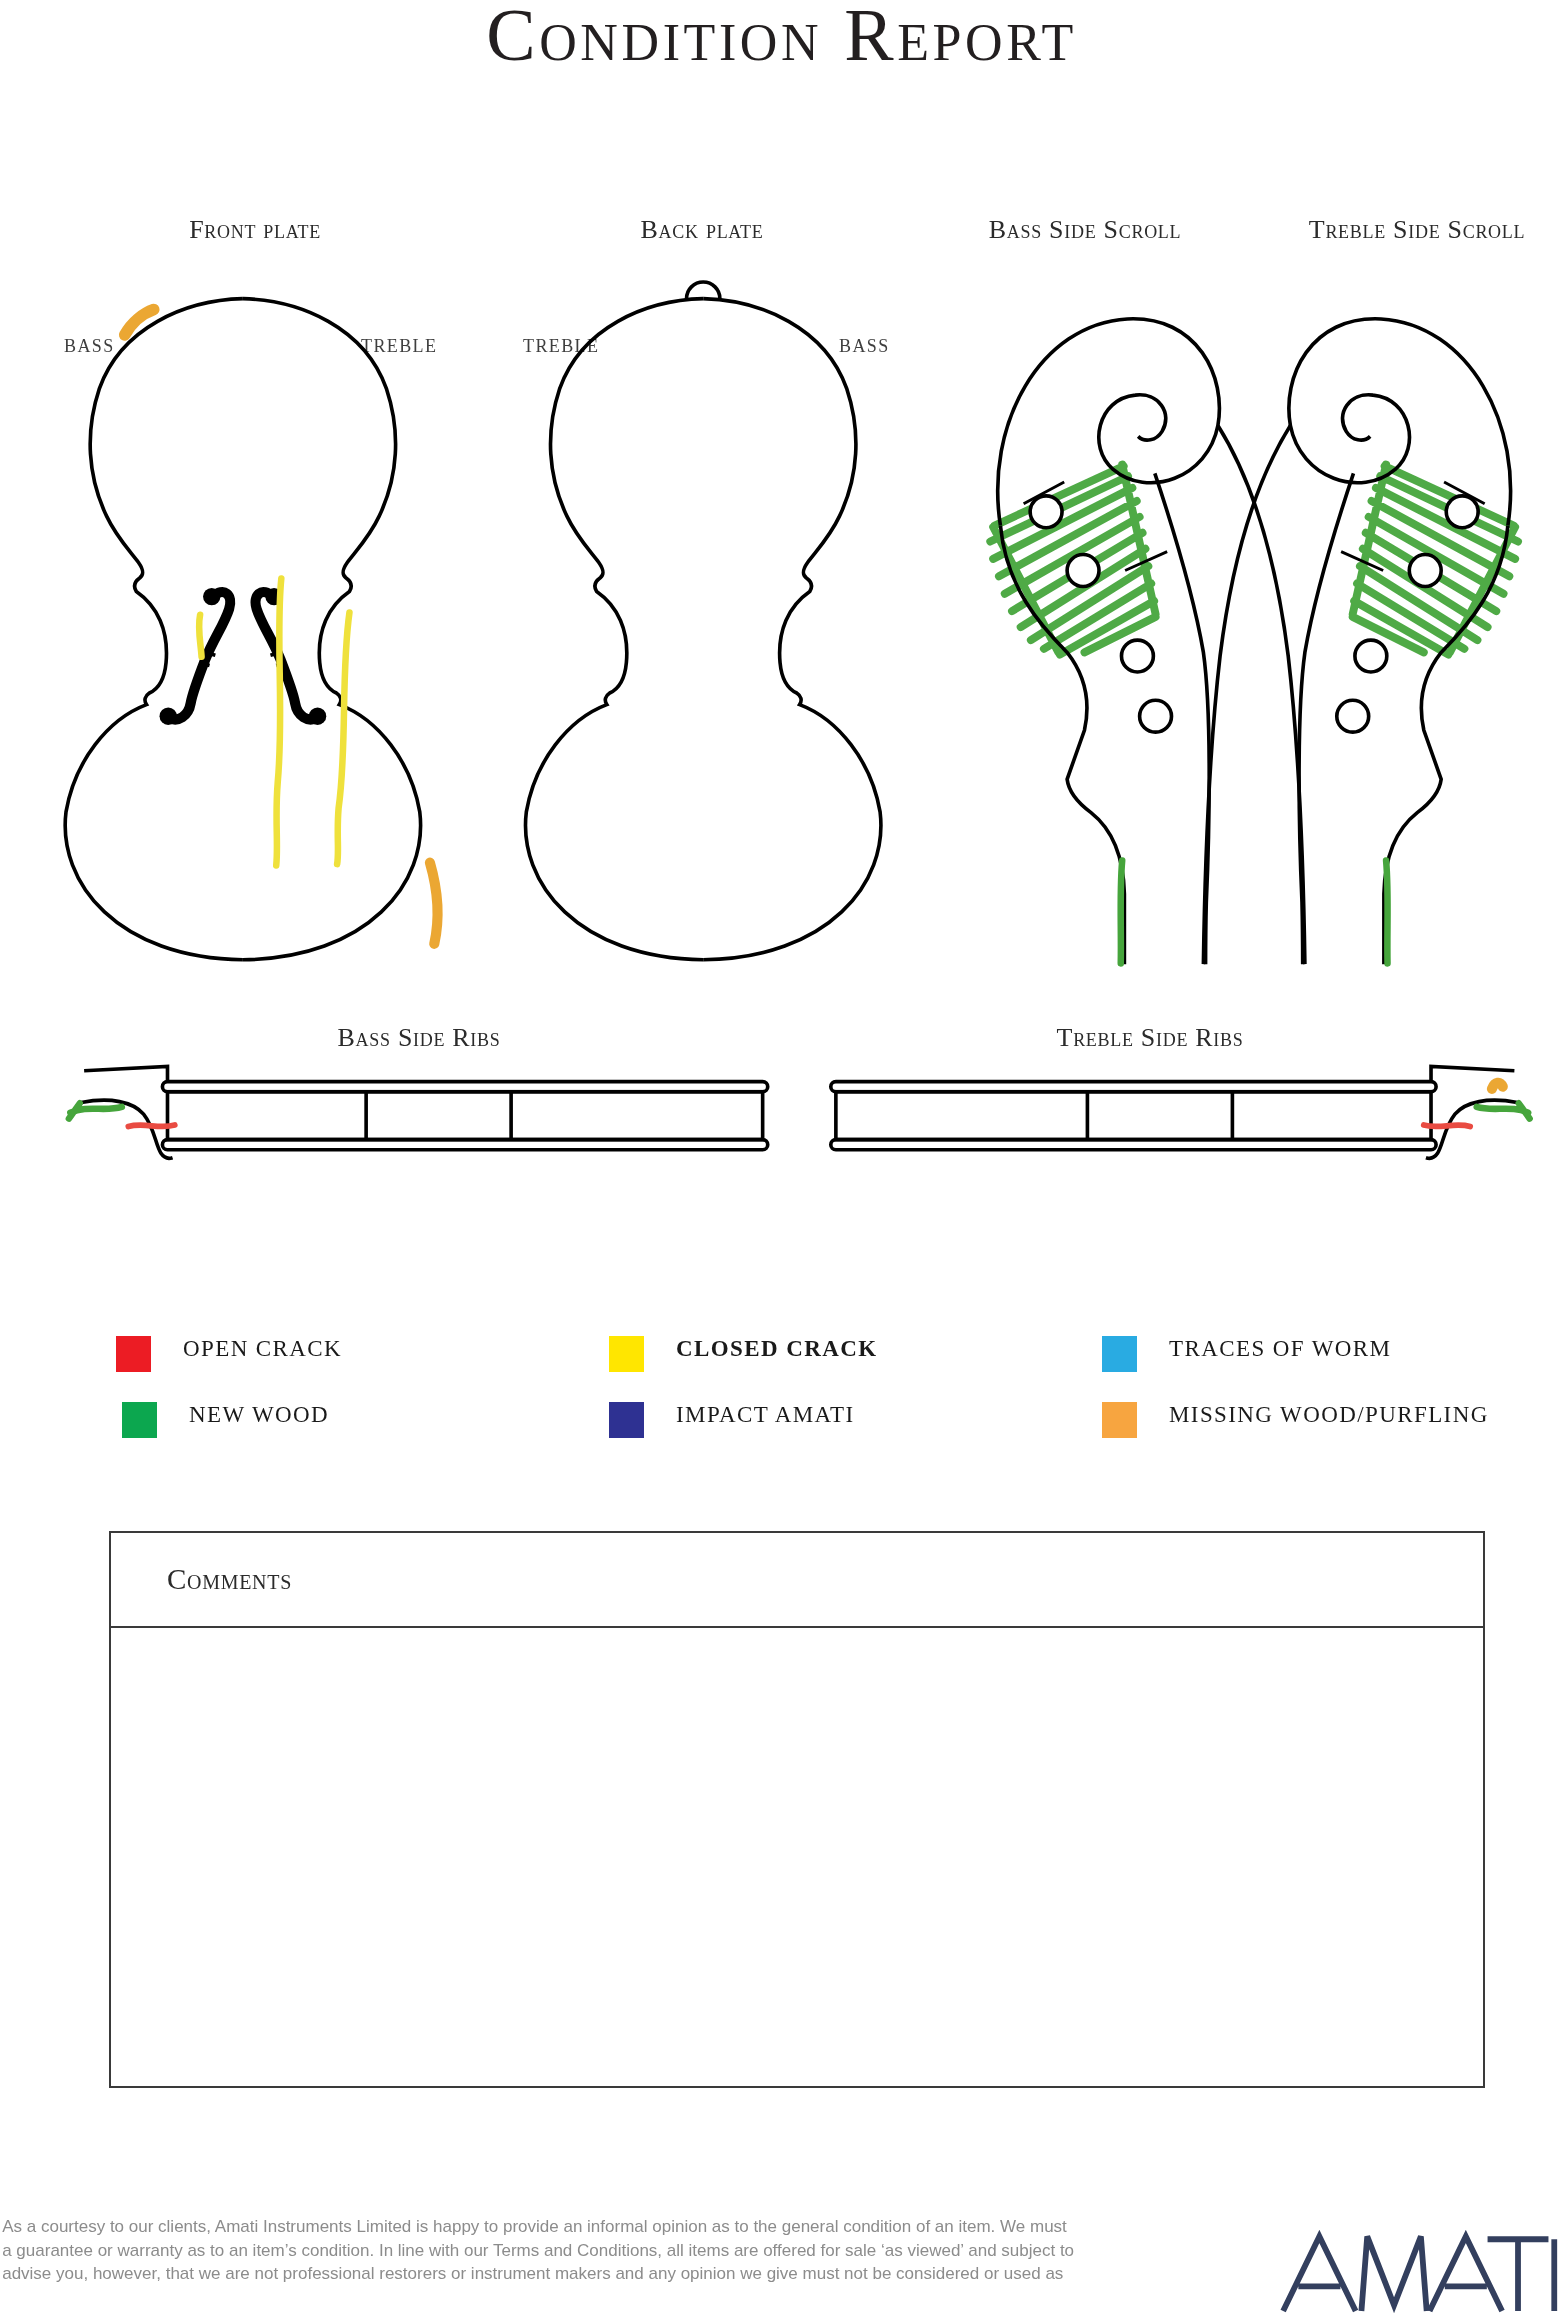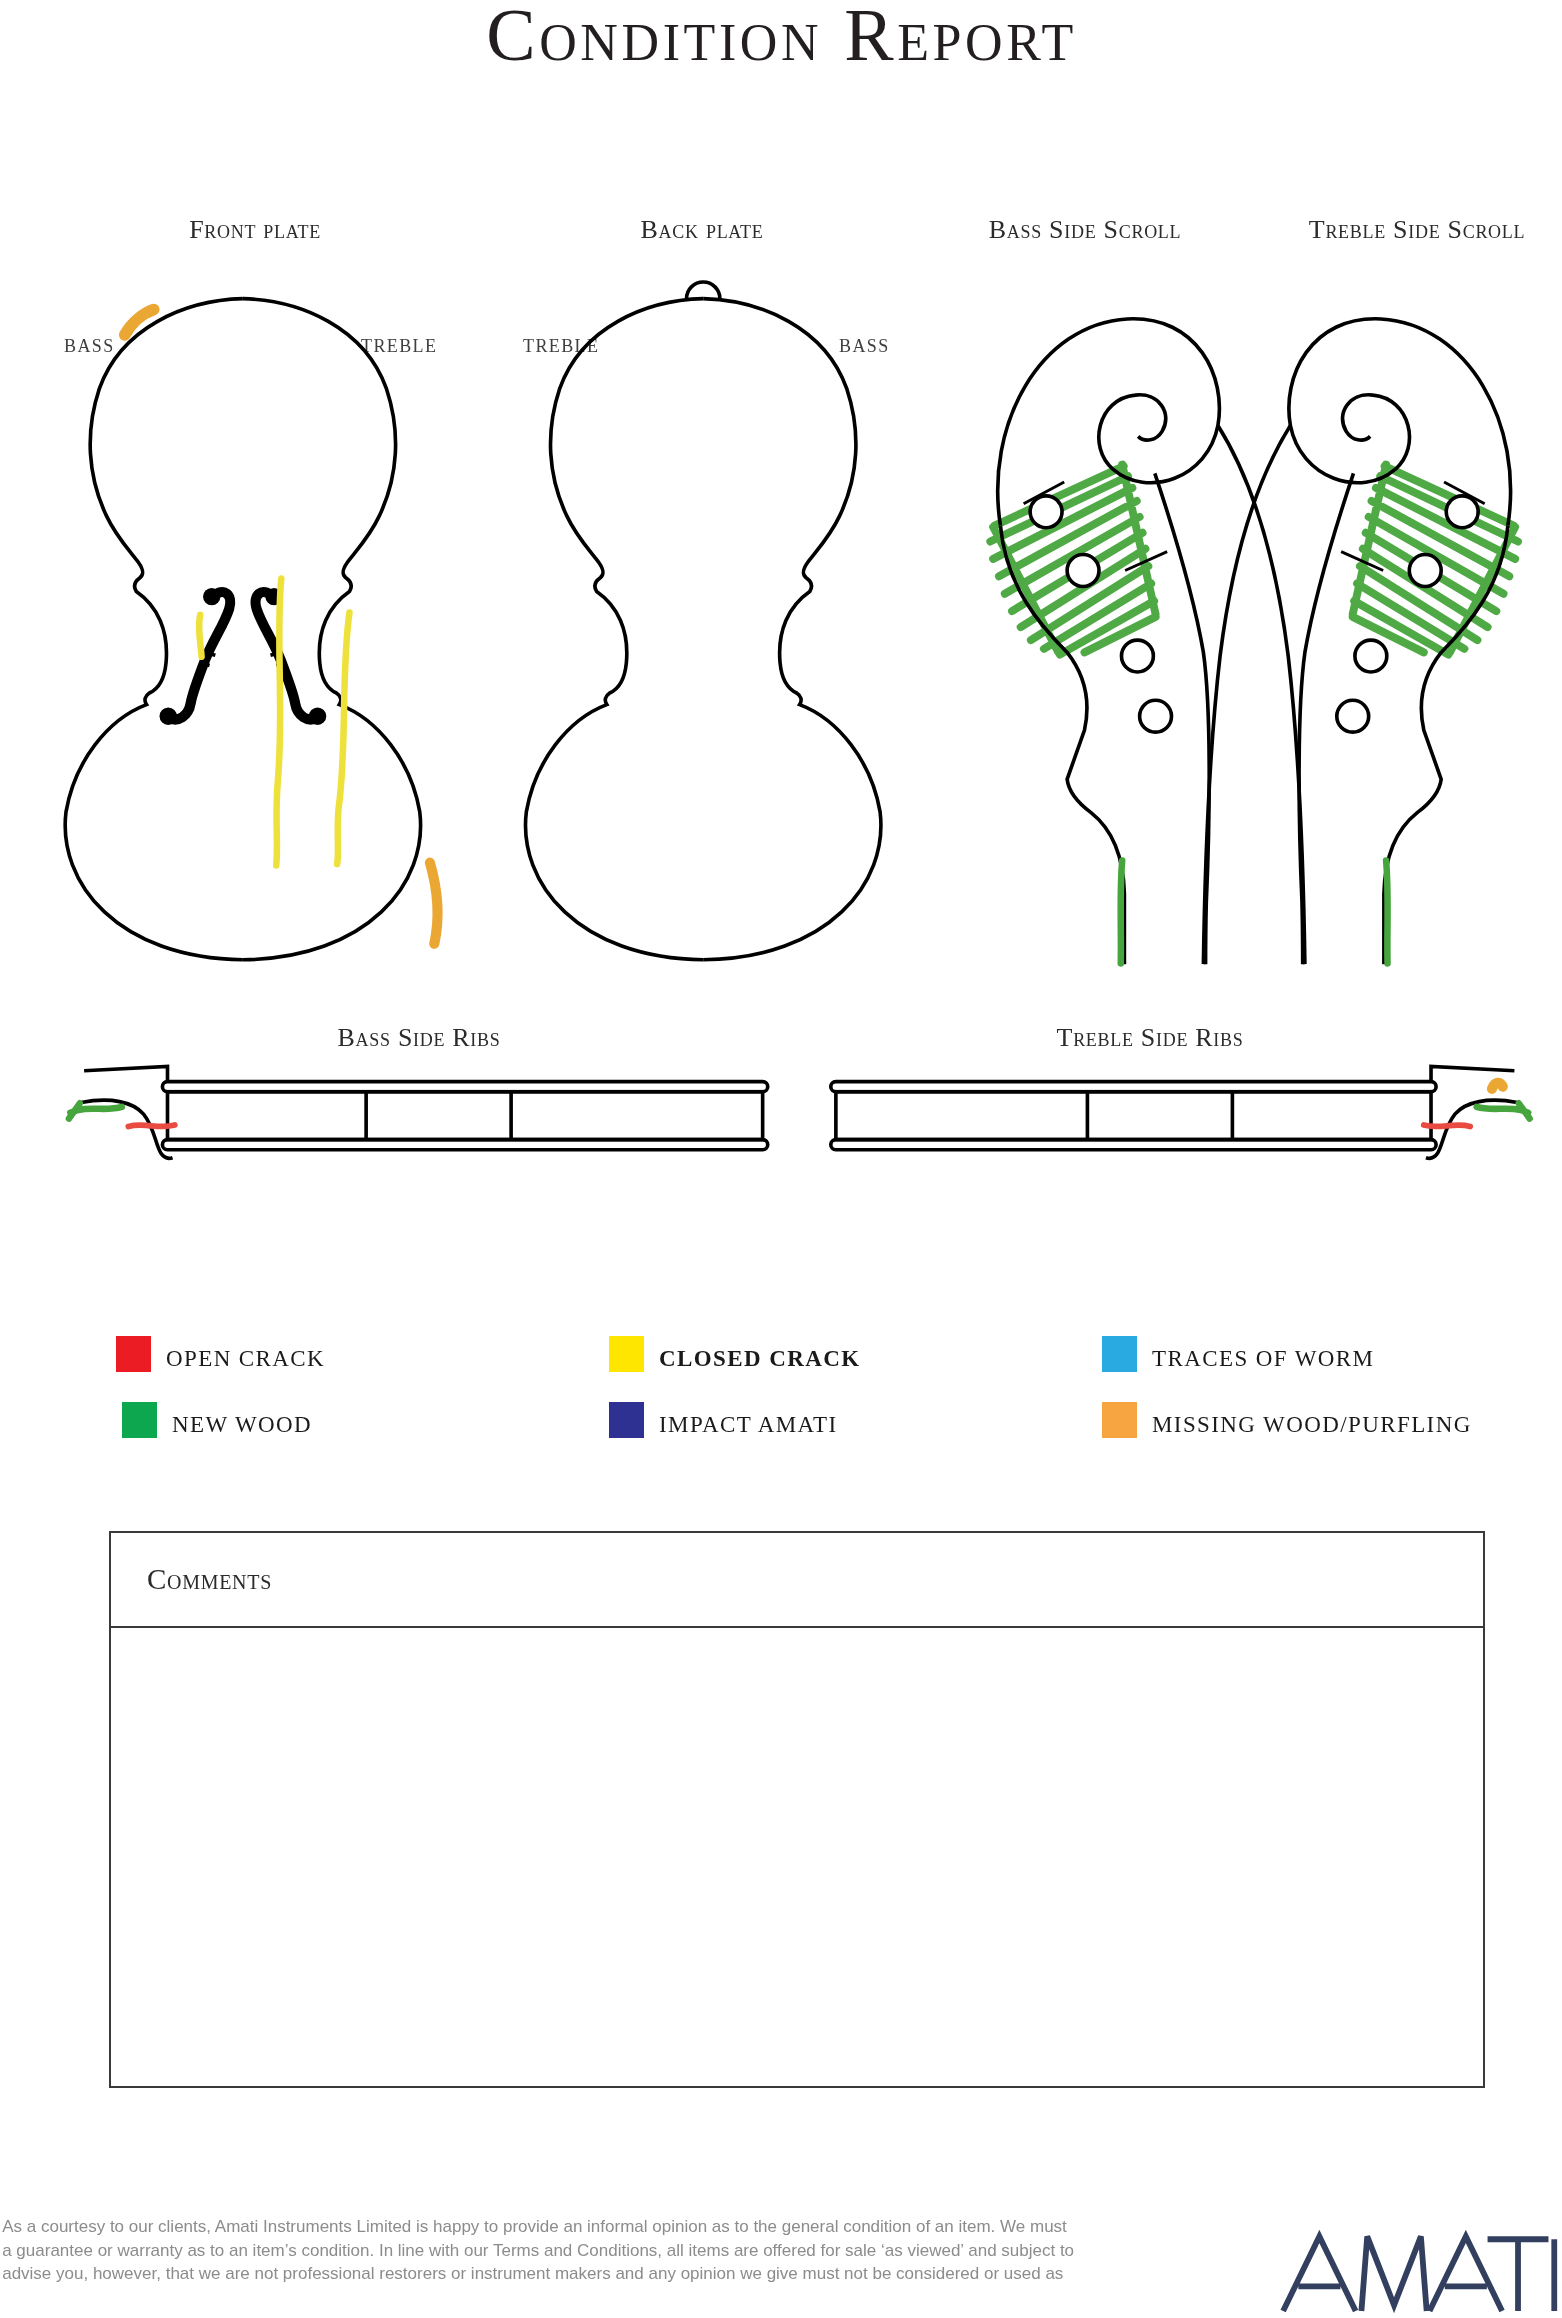--- a/index.html
+++ b/index.html
@@ -5,28 +5,28 @@
   html,body{margin:0;padding:0;background:#fff;}
   .page{position:relative;width:1563px;height:2319px;background:#ffffff;overflow:hidden;
         font-family:"Liberation Serif",serif;color:#1d1d1d;}
   .art{position:absolute;left:0;top:0;}
   .sc{font-variant:small-caps;}
   .title{position:absolute;top:-7.2px;left:0;width:100%;text-align:center;
          font-size:74px;letter-spacing:3.6px;color:#231f20;font-weight:500;}
   .h2{position:absolute;font-size:26px;letter-spacing:0.7px;color:#2b2b2b;
       transform:translateX(-50%);white-space:nowrap;}
   .side-label{position:absolute;font-size:18px;letter-spacing:1.4px;color:#3f3f3f;white-space:nowrap;}
-  .legend-item{position:absolute;display:flex;align-items:flex-end;gap:15px;height:36px;}
+  .legend-item{position:absolute;display:flex;align-items:flex-start;gap:32px;height:36px;}
   .swatch{width:35px;height:36px;flex:0 0 auto;}
   .legend-label{font-size:23px;letter-spacing:1.4px;color:#1a1a1a;white-space:nowrap;}
   .legend-label.bold{font-weight:bold;}
   .comments-box{position:absolute;left:109px;top:1531px;width:1376px;height:557px;
         border:2.9px solid #3a3a3a;box-sizing:border-box;background:#fff;}
   .comments-head{height:93px;border-bottom:2.2px solid #3a3a3a;display:flex;align-items:center;
-        padding-left:36px;font-size:29px;color:#2b2b2b;letter-spacing:0.7px;}
+        padding-left:56px;font-size:29px;color:#2b2b2b;letter-spacing:0.7px;}
   .comments-body{width:100%;height:calc(100% - 95px);}
   .footer{position:absolute;left:2.2px;top:2215px;font-family:"Liberation Sans",sans-serif;
         font-size:17px;line-height:23.6px;color:#8c8c8c;}
   .logo-text{position:absolute;left:1283px;top:2236px;width:280px;height:80px;
         color:transparent;font-size:65px;overflow:hidden;}
 </style>
 </head>
 <body>
 
 <div class="page">

